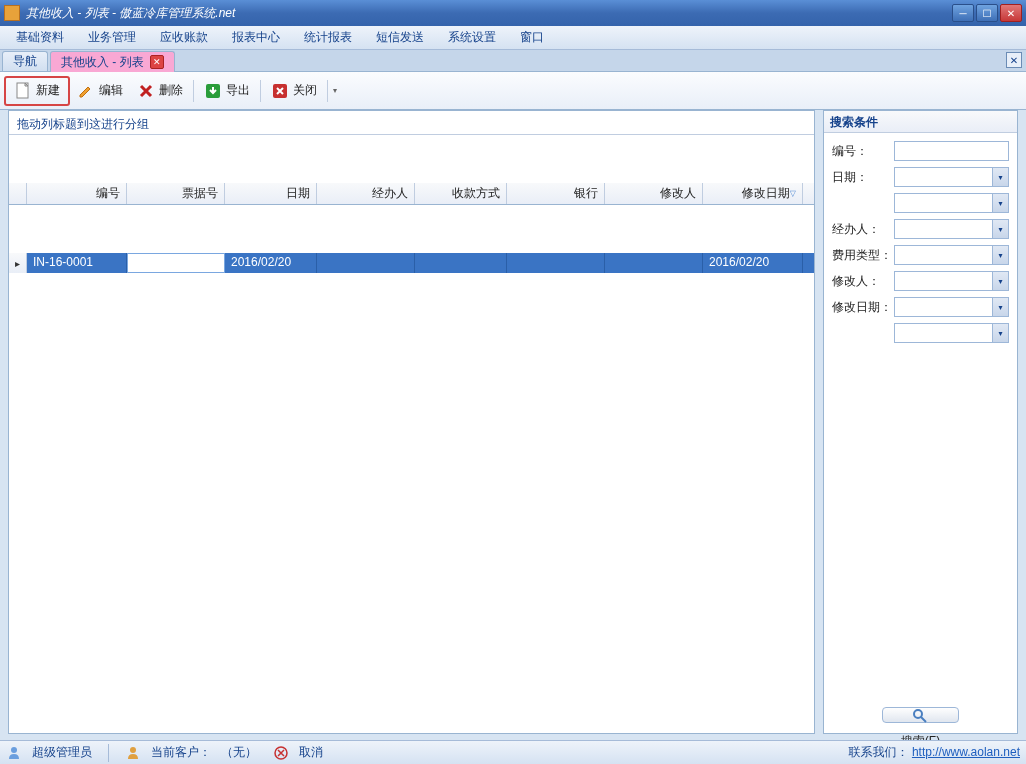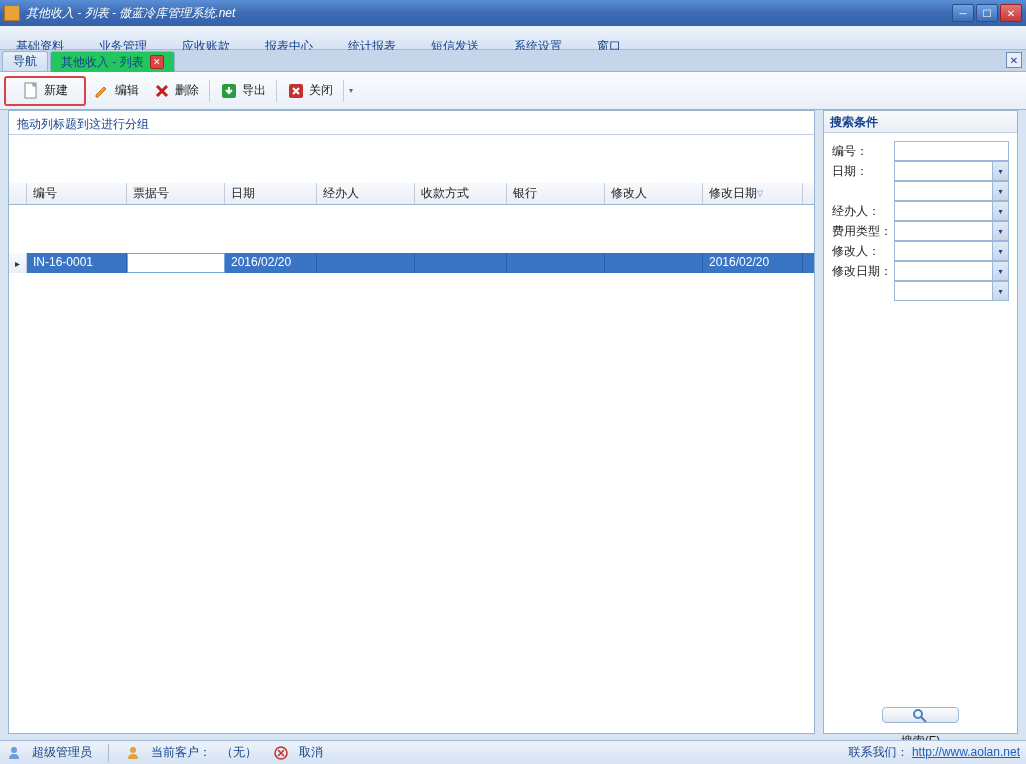--- a/index.html
+++ b/index.html
@@ -40,22 +40,23 @@
   cursor: pointer;
   font-size: 10px;
 }
 .title-btn.close { background: linear-gradient(to bottom, #e07878, #c73838); border-color: #a02020; }
 
 .menubar {
   height: 24px;
   background: linear-gradient(to bottom, #eef3fa, #d5e2f2);
   border-bottom: 1px solid #a6bbd8;
   display: flex;
+  align-items: center;
   padding: 8px 6px;
-  gap: 15px;
+  gap: 4px;
 }
 .menu-item {
   color: #15428b;
   padding: 4px 10px;
   cursor: pointer;
 }
 
 .tabstrip {
   height: 22px;
   background: #c5d6ea;
@@ -73,21 +74,21 @@
   border-bottom: none;
   border-radius: 3px 3px 0 0;
   margin-right: 2px;
   display: flex;
   align-items: center;
   color: #15428b;
   cursor: pointer;
   gap: 6px;
 }
 .tab.active {
-  background: #22c55e;
+  background: #f9a8d4;
   height: 21px;
   margin-bottom: -1px;
 }
 .tab .close-x {
   width: 14px; height: 14px;
   background: #d44;
   border: 1px solid #a22;
   border-radius: 2px;
   color: #fff;
   font-size: 9px;
@@ -122,21 +123,21 @@
   align-items: center;
   gap: 4px;
   cursor: pointer;
   border: 1px solid transparent;
   border-radius: 3px;
   color: #222;
 }
 .tb-btn.highlighted {
   border: 2px solid #d64545;
   border-radius: 3px;
-  padding: 0 16px;
+  padding: 0 8px;
   justify-content: flex-end;
 }
 .tb-icon { width: 18px; height: 18px; display: flex; align-items: center; justify-content: center; }
 .tb-sep {
   width: 1px;
   height: 22px;
   background: #c0cde0;
   margin: 0 3px;
 }
 .tb-dropdown {
@@ -182,21 +183,21 @@
   border-bottom: 1px solid #99b4d1;
 }
 .grid-header .gh-cell {
   border-right: 1px solid #c0cde0;
   padding: 3px 6px;
   color: #222;
   overflow: hidden;
   white-space: nowrap;
   display: flex;
   align-items: center;
-  justify-content: flex-start;
+  justify-content: flex-end;
 }
 .gh-cell .sort { font-size: 8px; color: #5a8fd6; }
 .grid-body { flex: 1; background: #fff; }
 .grid-row {
   display: flex;
   height: 20px;
   background: #3a74c4;
   color: #fff;
 }
 .grid-row .cell {
@@ -235,20 +236,21 @@
   border-bottom: 1px solid #c0cde0;
   padding: 3px 6px;
   font-weight: bold;
   color: #15428b;
 }
 .search-body {
   flex: 1;
   padding: 8px;
   display: flex;
   flex-direction: column;
+  gap: 6px;
 }
 .search-row {
   display: flex;
   align-items: center;
 }
 .search-row label {
   width: 62px;
   color: #222;
 }
 .search-row .field {

